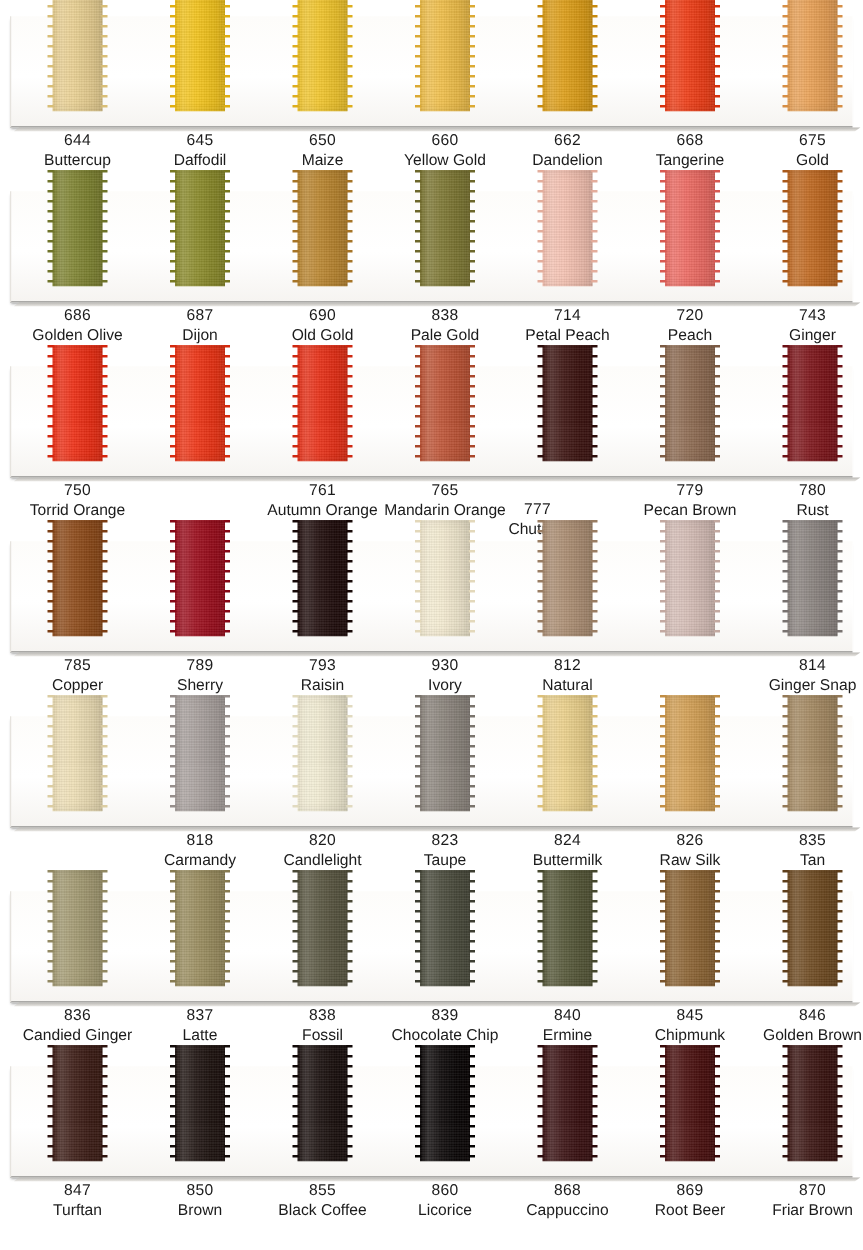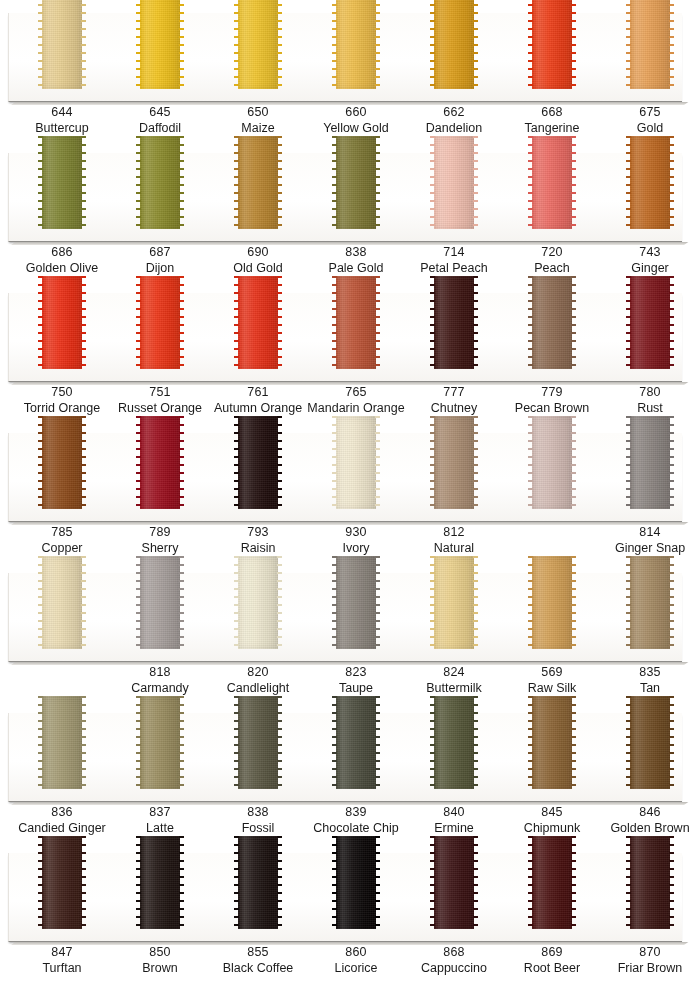--- a/index.html
+++ b/index.html
@@ -1336,33 +1336,29 @@
             <i style="top: 88px; background: rgb(107, 15, 20);"></i>
             <i style="top: 92px; background: transparent;"></i>
           </div>
         </div>
       </div>
       <div class="labels">
         <div class="label" style="left: 7px;">
           <span class="code">750</span>
           <span class="name">Torrid Orange</span>
         </div>
-        <div class="label" style="left: 105px;">
-          <span class="code">751</span>
-          <span class="name">Russet Orange</span>
-        </div>
         <div class="label" style="left: 203px;">
           <span class="code">761</span>
           <span class="name">Autumn Orange</span>
         </div>
         <div class="label" style="left: 301px;">
           <span class="code">765</span>
           <span class="name">Mandarin Orange</span>
         </div>
-        <div class="label" style="left: 399px;">
+        <div class="label" style="left: 375px; margin-top: 15px;">
           <span class="code">777</span>
           <span class="name">Chutney</span>
         </div>
         <div class="label" style="left: 497px;">
           <span class="code">779</span>
           <span class="name">Pecan Brown</span>
         </div>
         <div class="label" style="left: 595px;">
           <span class="code">780</span>
           <span class="name">Rust</span>
@@ -2185,21 +2181,21 @@
         </div>
         <div class="label" style="left: 301px;">
           <span class="code">823</span>
           <span class="name">Taupe</span>
         </div>
         <div class="label" style="left: 399px;">
           <span class="code">824</span>
           <span class="name">Buttermilk</span>
         </div>
         <div class="label" style="left: 497px;">
-          <span class="code">569</span>
+          <span class="code">826</span>
           <span class="name">Raw Silk</span>
         </div>
         <div class="label" style="left: 595px;">
           <span class="code">835</span>
           <span class="name">Tan</span>
         </div>
       </div>
     </div>
     <div class="swatch-row">
       <div class="card"></div>

